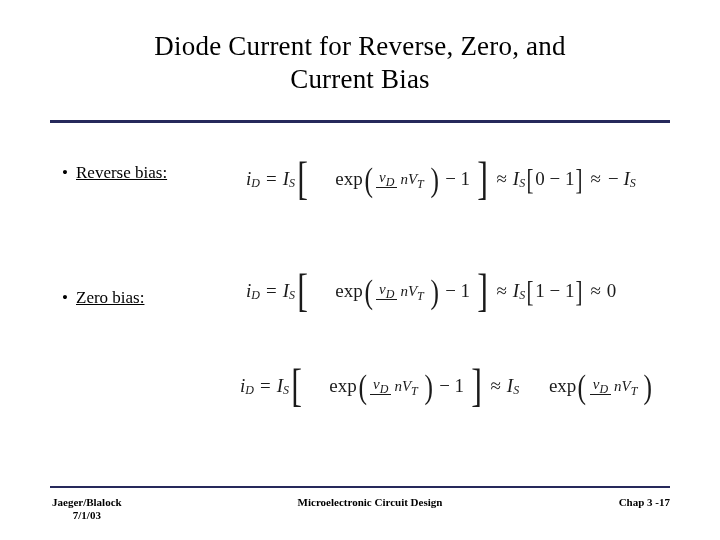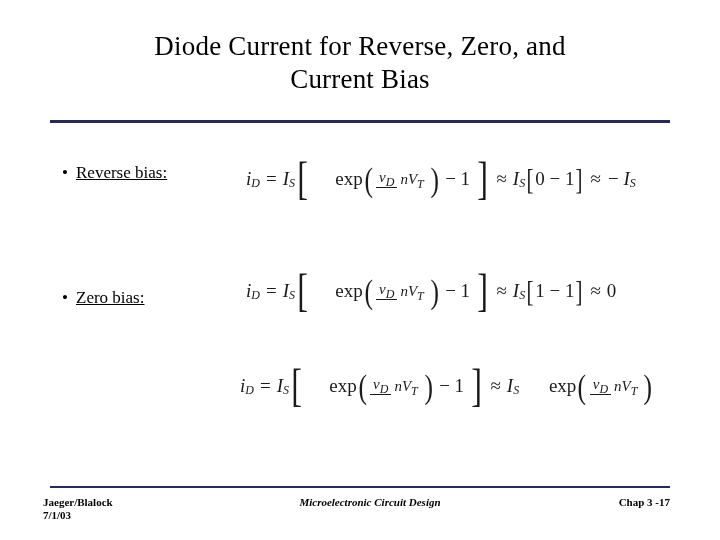--- a/index.html
+++ b/index.html
@@ -159,22 +159,22 @@
   }
   .footer {
     position: absolute;
     top: 496px;
     font-family: "Liberation Serif", serif;
     font-size: 11px;
     font-weight: bold;
     line-height: 13px;
     color: #000000;
   }
-  .footer-left { left: 43px; text-align: left; }
-  .footer-center { left: 240px; width: 260px; text-align: center; font-style: italic; }
+  .footer-left { left: 52px; text-align: center; }
+  .footer-center { left: 240px; width: 260px; text-align: center; }
   .footer-right { left: 530px; width: 140px; text-align: right; }
 </style>
 </head>
 <body>
 
 <div class="slide">
 
   <div class="title">
     <span>Diode Current for Reverse, Zero, and</span>
     <span class="title-line2">Current Bias</span>

